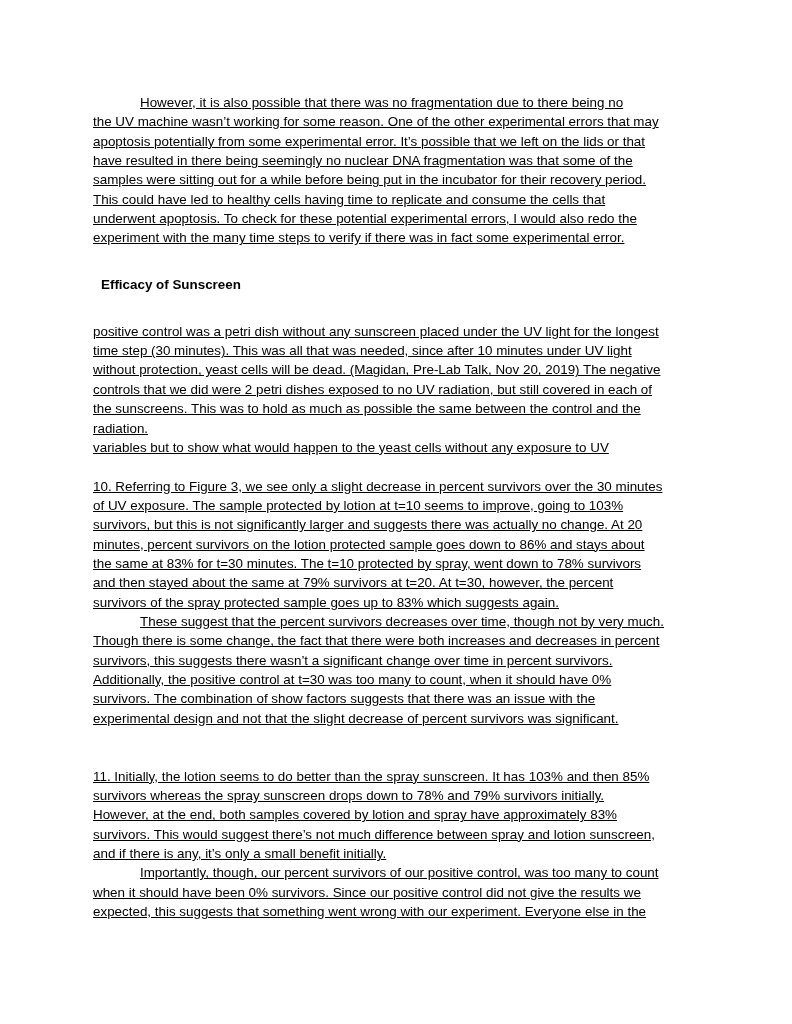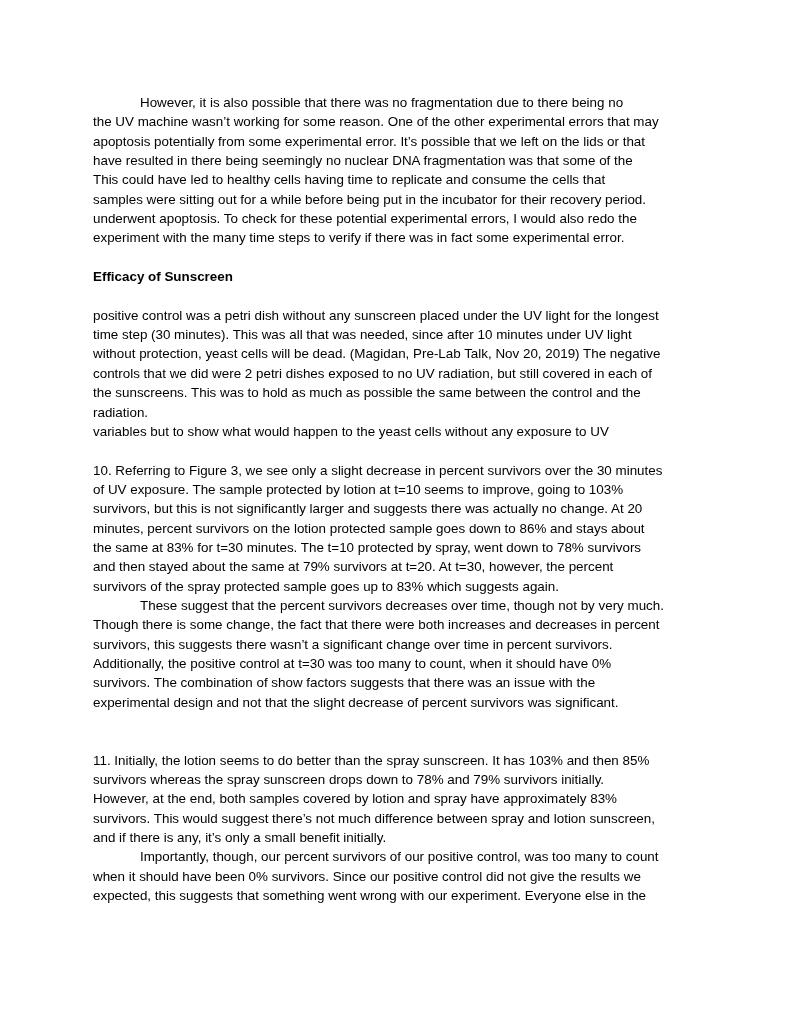--- a/index.html
+++ b/index.html
@@ -22,49 +22,50 @@
       width: 610px;
       font-size: 13.4px;
       line-height: 19.35px;
     }
     .para {
       margin: 0;
       padding: 0;
     }
     .heading {
       font-weight: bold;
-      margin: 0;
+      margin: 8px;
       padding: 0;
     }
     .gap {
       height: 19.35px;
     }
     .gap-double {
       height: 38.7px;
     }
     .line {
       display: block;
       white-space: nowrap;
+      text-decoration: underline;
     }
     .line.first-indent {
       padding-left: 47px;
     }
   </style>
 </head>
 <body>
 
 <div class="page">
 
   <div class="para">
     <span class="line first-indent">However, it is also possible that there was no fragmentation due to there being no</span>
     <span class="line">the UV machine wasn’t working for some reason. One of the other experimental errors that may</span>
     <span class="line">apoptosis potentially from some experimental error. It’s possible that we left on the lids or that</span>
     <span class="line">have resulted in there being seemingly no nuclear DNA fragmentation was that some of the</span>
+    <span class="line">samples were sitting out for a while before being put in the incubator for their recovery period.</span>
     <span class="line">This could have led to healthy cells having time to replicate and consume the cells that</span>
-    <span class="line">samples were sitting out for a while before being put in the incubator for their recovery period.</span>
     <span class="line">underwent apoptosis. To check for these potential experimental errors, I would also redo the</span>
     <span class="line">experiment with the many time steps to verify if there was in fact some experimental error.</span>
   </div>
 
   <div class="gap"></div>
 
   <div class="heading">Efficacy of Sunscreen</div>
 
   <div class="gap"></div>
 

